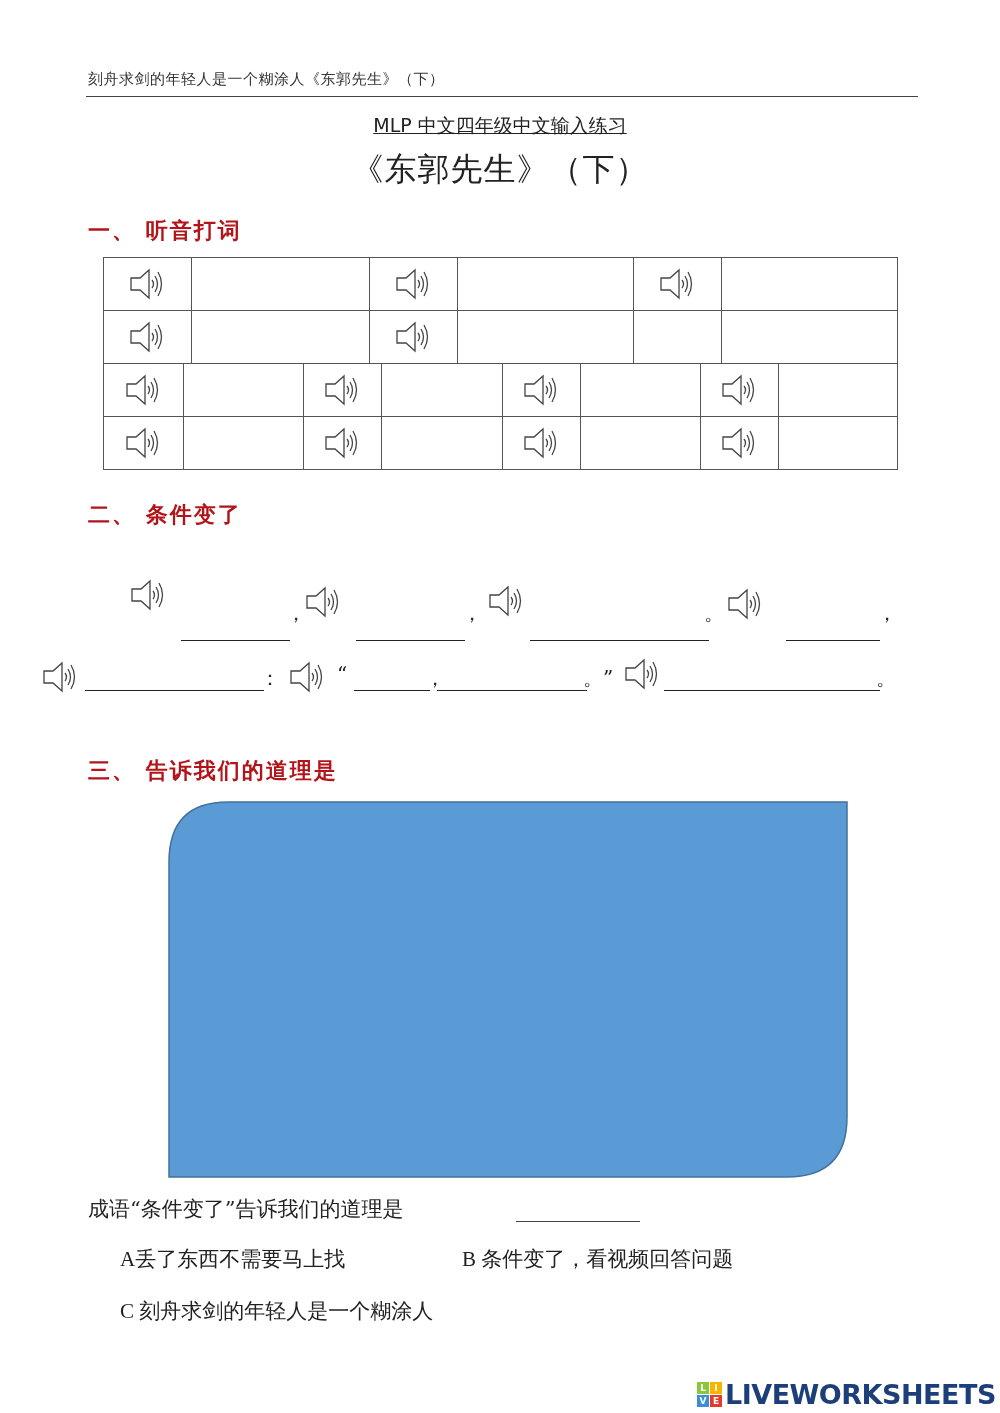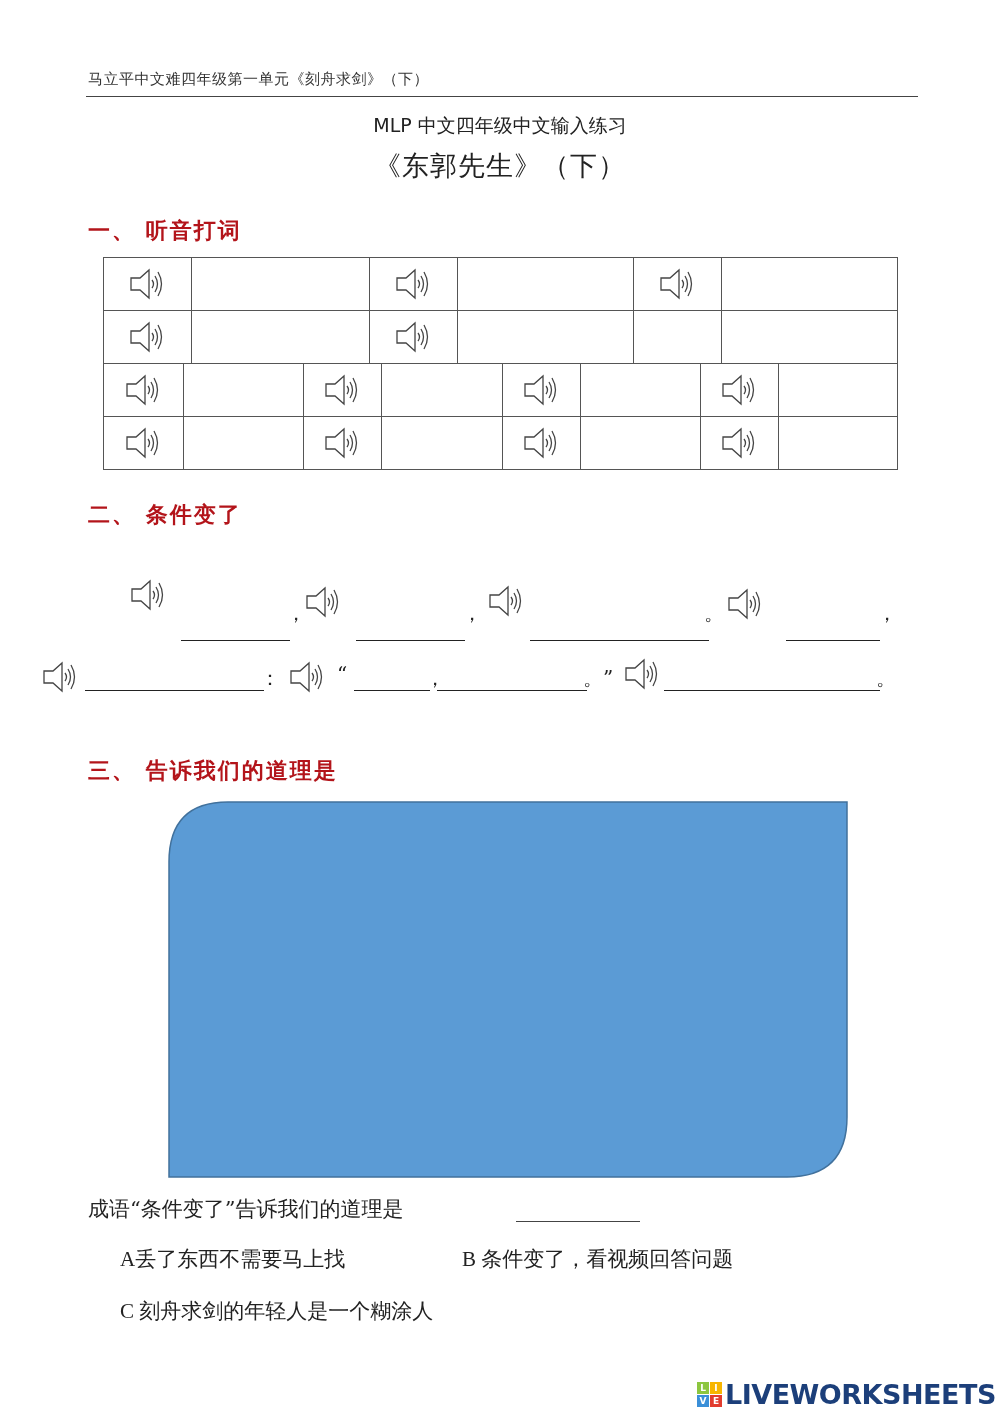--- a/index.html
+++ b/index.html
@@ -1,42 +1,42 @@
 <!DOCTYPE html>
 <html><head>
 <meta charset="utf-8">
 <style>
   html, body { margin:0; padding:0; background:#ffffff; }
   body { width:1000px; height:1413px; position:relative; overflow:hidden;
          font-family:"DejaVu Serif", "Liberation Serif", serif; color:#222; }
   .abs { position:absolute; }
   .running-head { left:88px; top:70px; font-size:15px; color:#333; letter-spacing:0.5px; }
   .head-rule { left:86px; top:96px; width:832px; height:0; border-top:1.5px solid #444; }
-  .subtitle { left:0; width:1000px; top:113px; text-align:center; font-size:19px; font-family:"DejaVu Sans", sans-serif; color:#222; }
-  .title { left:0; width:1000px; top:148px; text-align:center; font-size:27px; color:#222; letter-spacing:1px; }
+  .subtitle { left:0; width:1000px; top:113px; text-align:center; font-size:19px; font-family:"DejaVu Sans", sans-serif; color:#222;text-decoration:underline; }
+  .title { left:0; width:1000px; top:148px; text-align:center; font-size:32px; color:#222; letter-spacing:1px; }
   .section-heading { left:88px; font-size:22px; font-weight:bold; color:#b3141a; letter-spacing:2px; }
   .cell { position:absolute; border:1.3px solid #555; box-sizing:border-box; background:#fff; }
   .cell.icon-cell { display:flex; align-items:center; justify-content:center; }
   .cell input { position:absolute; inset:2px; border:none; background:transparent; outline:none; font-size:16px; }
   .spk { display:inline-block; width:42px; height:34px; }
   .blank { position:absolute; border-bottom:1.3px solid #222; height:0; }
   .punct { position:absolute; font-size:20px; color:#222; }
   .video-box { left:168px; top:801px; width:680px; height:377px; }
   .question { left:88px; top:1195px; font-size:21px; color:#222; }
   .q-blank { left:516px; top:1219px; width:120px; border-bottom:1.3px solid #444; }
   .opt { font-size:21px; color:#222; font-family:Liberation Serif, serif; }
   .logo { left:697px; top:1379px; display:flex; align-items:center; }
   .logo-grid { display:grid; grid-template-columns:12px 12px; grid-template-rows:12px 12px; gap:1px; margin-right:3px; }
   .logo-grid span { font-size:9px; font-weight:bold; color:#fff; display:flex; align-items:center; justify-content:center; font-family:"DejaVu Sans", sans-serif; }
   .logo-text { font-family:"DejaVu Sans", sans-serif; font-weight:bold; font-size:27px; color:#1c3f7a; letter-spacing:-0.5px; }
 </style>
 </head>
 <body>
 
-<div class="abs running-head">马立平中文难四年级第一单元《刻舟求剑》（下）</div>
+<div class="abs running-head">刻舟求剑的年轻人是一个糊涂人《东郭先生》（下）</div>
 <div class="abs head-rule"></div>
 <div class="abs subtitle">MLP 中文四年级中文输入练习</div>
 <div class="abs title">《东郭先生》（下）</div>
 
 <div class="abs section-heading" style="top:216px;">一、 听音打词</div>
 
 <div id="word-table" class="abs" style="left:0;top:0;">
     <div class="cell icon-cell" style="left: 103px; top: 257px; width: 89px; height: 54px;">
       <span class="spk"><svg viewBox="0 0 42 34" width="42" height="34">
           <path d="M4,11 L13,11 L22,3 L22,31 L13,23 L4,23 Z" fill="#fff" stroke="#444" stroke-width="1.3" stroke-linejoin="miter"></path>

